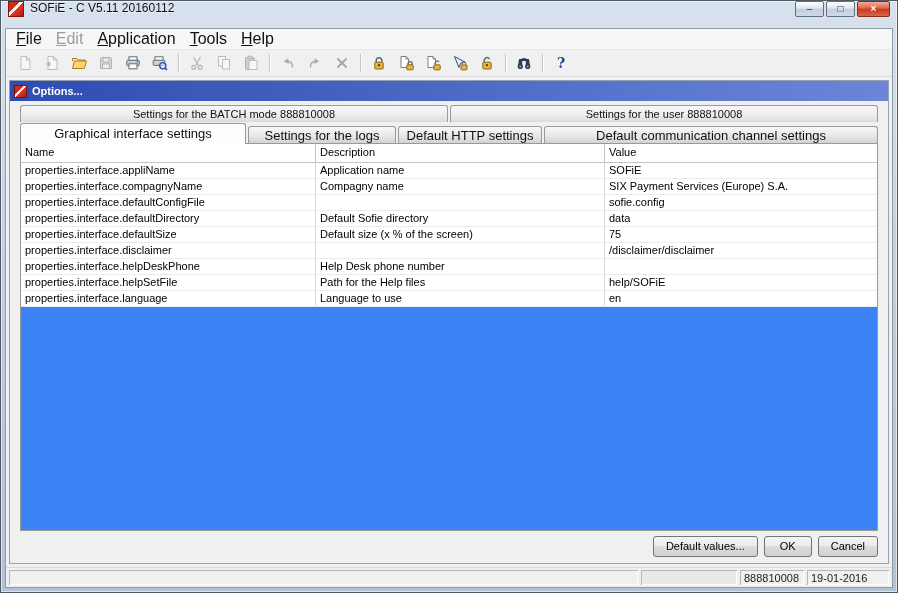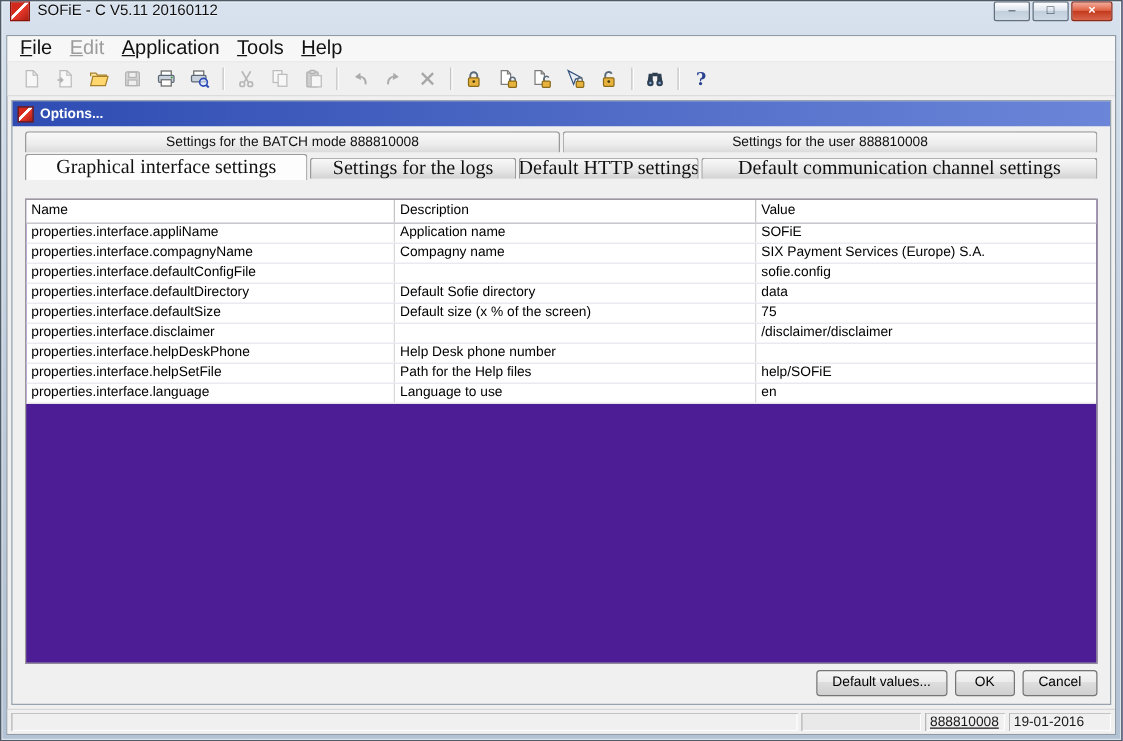--- a/index.html
+++ b/index.html
@@ -56,30 +56,30 @@
 
   .dialog-content{flex:1;min-height:0;display:flex;flex-direction:column;padding:4px 10px 0;}
 
   .outer-tabs{display:flex;height:17px;flex:0 0 17px;}
   .outer-tab{flex:1;margin-right:2px;font-size:11px;color:#111;display:flex;align-items:center;justify-content:center;
     background:linear-gradient(#f9f9f9,#ececec 60%,#dadada);border:1px solid #9a9a9a;border-bottom:none;
     border-radius:3px 3px 0 0;white-space:nowrap;overflow:hidden;}
   .outer-tab:last-child{margin-right:0;}
 
   .inner-tabs{display:flex;height:21px;flex:0 0 21px;align-items:flex-end;}
-  .inner-tab{height:17px;margin-right:2px;font-size:16px;color:#111;display:flex;align-items:center;justify-content:center;
+  .inner-tab{height:17px;margin-right:2px;font-size:13px;color:#111;display:flex;align-items:center;justify-content:center;
     background:linear-gradient(#f9f9f9,#e6e6e6 60%,#d2d2d2);border:1px solid #9a9a9a;border-bottom:none;
-    border-radius:3px 3px 0 0;white-space:nowrap;overflow:hidden;font-family:Liberation Serif, serif;}
+    border-radius:3px 3px 0 0;white-space:nowrap;overflow:hidden;}
   .inner-tab:nth-child(1){width:226px;}
-  .inner-tab:nth-child(2){width:165px;}
+  .inner-tab:nth-child(2){width:148px;}
   .inner-tab:nth-child(3){width:144px;}
   .inner-tab:nth-child(4){flex:1;margin-right:0;}
   .inner-tab.active{height:21px;background:#fdfdfd;position:relative;z-index:3;margin-bottom:-1px;padding-bottom:1px;}
 
-  .table-pane{flex:1;min-height:0;border:1px solid #9a9a9a;background:#4c1d95;display:flex;flex-direction:column;position:relative;z-index:0;margin-top:16px;}
+  .table-pane{flex:1;min-height:0;border:1px solid #9a9a9a;background:#3b82f6;display:flex;flex-direction:column;position:relative;z-index:0;}
   .table-header{display:flex;height:19px;flex:0 0 19px;background:#ffffff;border-bottom:1px solid #c4c4c4;}
   .th{font-size:11px;color:#000;padding:2px 4px;border-right:1px solid #c4c4c4;white-space:nowrap;overflow:hidden;}
   .col-name{width:295px;flex:0 0 295px;}
   .col-desc{width:289px;flex:0 0 289px;}
   .col-value{flex:1;}
   .th.col-value{border-right:none;}
   .table-body{flex:1;overflow:hidden;}
   .tr{display:flex;height:16px;border-bottom:1px solid #ececec;background:#fff;}
   .td{font-size:11px;color:#000;padding:1px 4px;border-right:1px solid #d9d9d9;white-space:nowrap;overflow:hidden;}
   .td.col-value{border-right:none;}
@@ -88,21 +88,21 @@
   .btn{min-width:48px;height:21px;padding:0 12px;font-size:11px;color:#000;border:1px solid #757575;border-radius:3px;
     background:linear-gradient(#f4f4f4,#ececec 45%,#dedede 46%,#d0d0d0);}
 
   
   .statusbar{height:20px;flex:0 0 20px;display:flex;align-items:stretch;gap:3px;padding:2px 3px;
     background:#f0f0f0;border-top:1px solid #d8d8d8;}
   .sb-cell{box-shadow:inset 1px 1px 0 #b5b5b5, inset -1px -1px 0 #fdfdfd;background:#f0f0f0;
     font-size:11px;color:#1a1a1a;padding:1px 4px;display:flex;align-items:center;white-space:nowrap;overflow:hidden;}
   .sb-main{flex:1;}
   .sb-progress{width:96px;flex:0 0 96px;background:#e9e9e9;}
-  .sb-user{width:64px;flex:0 0 64px;text-decoration:underline;}
+  .sb-user{width:64px;flex:0 0 64px;}
   .sb-date{width:82px;flex:0 0 82px;}
 </style>
 </head>
 <body>
 
 <div class="window">
 
   <div class="titlebar">
     <div class="app-logo"></div>
     <div class="window-title">SOFiE - C V5.11 20160112</div>

